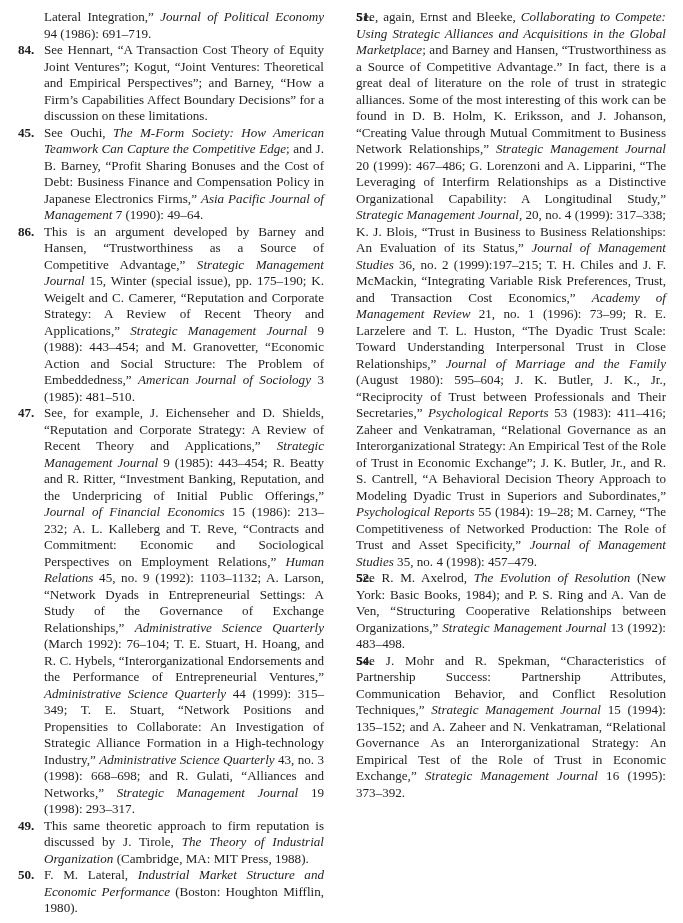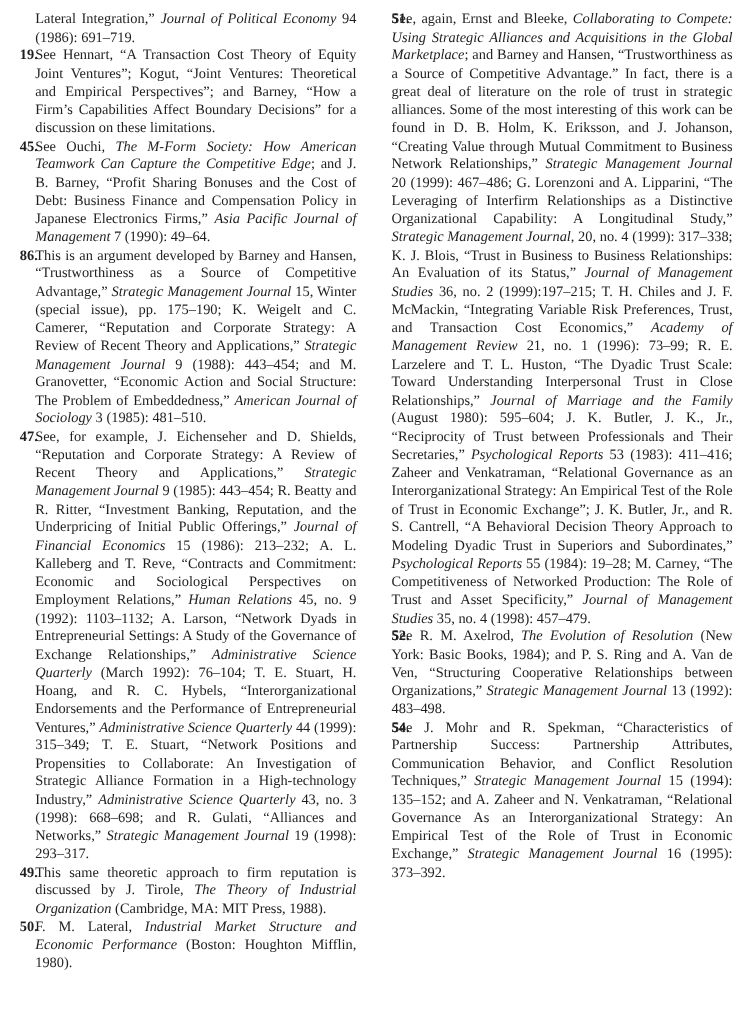--- a/index.html
+++ b/index.html
@@ -15,34 +15,34 @@
     position: relative;
     font-size: 13.1px;
     line-height: 16.5px;
     text-align: justify;
     hyphens: none;
   }
   .note .num {
     position: absolute; left: 0; top: 0; font-weight: bold;
   }
   .note .body { display: block; }
-  .col-left .note .body { margin-left: 14px; }
+  .col-left .note .body { margin-left: 26px; }
   .col-right .note .body { }
   .note .body i { font-style: italic; }
   .cont .body { margin-left: 26px; }
 </style>
 </head>
 <body>
 
 <div class="col col-left">
     <div class="note cont">
       <span class="body"><span>Lateral Integration,” </span><i>Journal of Political Economy</i><span> 94 (1986): 691–719.</span></span>
     </div>
     <div class="note">
-      <span class="num">19.</span>
+      <span class="num">84.</span>
       <span class="body"><span>See Hennart, “A Transaction Cost Theory of Equity Joint Ventures”; Kogut, “Joint Ventures: Theoretical and Empirical Perspectives”; and Barney, “How a Firm’s Capabilities Affect Boundary Decisions” for a discussion on these limitations.</span></span>
     </div>
     <div class="note">
       <span class="num">45.</span>
       <span class="body"><span>See Ouchi, </span><i>The M-Form Society: How American Teamwork Can Capture the Competitive Edge</i><span>; and J. B. Barney, “Profit Sharing Bonuses and the Cost of Debt: Business Finance and Compensation Policy in Japanese Electronics Firms,” </span><i>Asia Pacific Journal of Management</i><span> 7 (1990): 49–64.</span></span>
     </div>
     <div class="note">
       <span class="num">86.</span>
       <span class="body"><span>This is an argument developed by Barney and Hansen, “Trustworthiness as a Source of Competitive Advantage,” </span><i>Strategic Management Journal</i><span> 15, Winter (special issue), pp. 175–190; K. Weigelt and C. Camerer, “Reputation and Corporate Strategy: A Review of Recent Theory and Applications,” </span><i>Strategic Management Journal</i><span> 9 (1988): 443–454; and M. Granovetter, “Economic Action and Social Structure: The Problem of Embeddedness,” </span><i>American Journal of Sociology</i><span> 3 (1985): 481–510.</span></span>
     </div>

